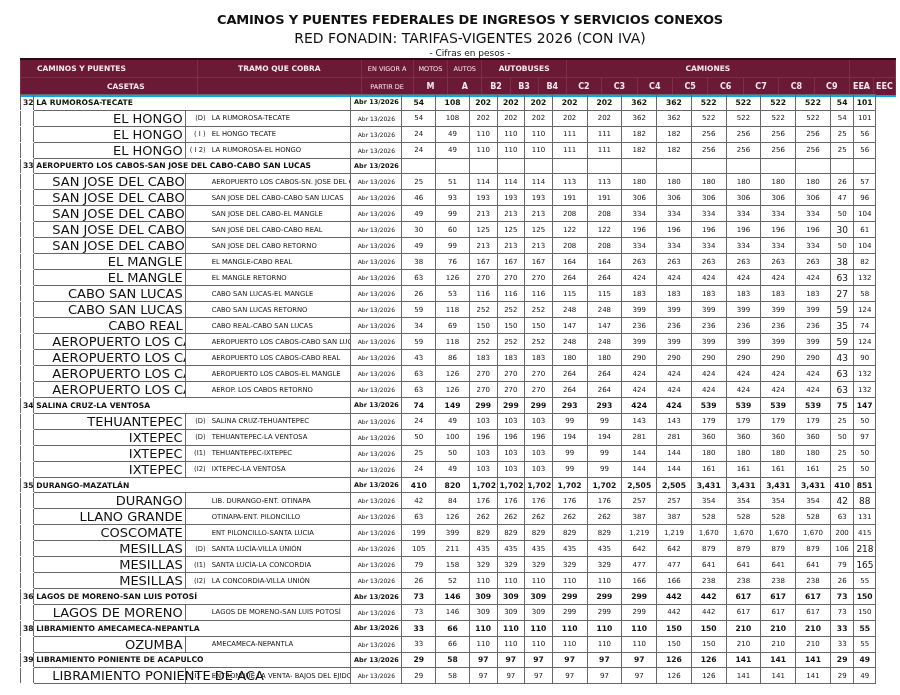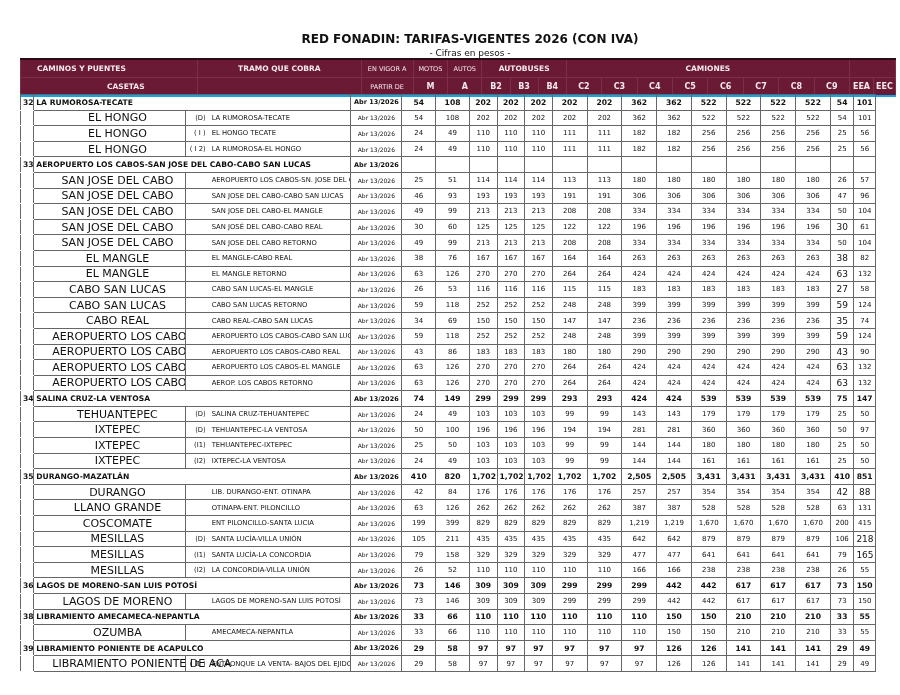--- a/index.html
+++ b/index.html
@@ -1,45 +1,46 @@
 <!DOCTYPE html>
 <html><head>
 <meta charset="utf-8">
 <style>
   html, body { margin:0; padding:0; background:#ffffff; }
   body { width:900px; height:695px; position:relative; overflow:hidden; font-family:"DejaVu Sans", sans-serif; color:#111; }
   .titles { position:absolute; left:0; top:12px; width:900px; text-align:center; }
   .t1 { font-family:"DejaVu Sans", sans-serif; font-weight:bold; font-size:13px; letter-spacing:-0.2px; margin-left:40px; }
-  .t2 { font-weight:bold; font-size:12px; margin-top:20px; margin-left:40px; }
+  .t2 { font-weight:normal; font-size:14px; margin-top:3px; margin-left:40px; }
   .t3 { font-size:9px; margin-top:2px; margin-left:40px; }
   table { position:absolute; left:20px; border-collapse:collapse; table-layout:fixed; }
   #hdr { top:58px; width:876px; }
   #hdr th { background:#6b1a35; color:#f4e9ec; font-weight:bold; font-size:7.5px; height:17px; padding:0; border:1px solid #7d2f47; }
   #hdr tr:first-child th { border-top:2px solid #2a0a14; }
   #hdr tr:last-child th { border-bottom:2px solid #0ea5e9; }
   #hdr th.sm { font-weight:normal; font-size:6.5px; }
   #hdr th.big { font-size:8px; }
   #hdr th.l1 { text-align:left; padding-left:16px; }
   #hdr th.l2 { text-align:left; padding-left:86px; }
   #body { top:94px; width:856px; }
   #body td { border:1px solid #666; font-size:7px; padding:0 2px; height:14.6px; white-space:nowrap; overflow:hidden; text-align:center; }
   #body td.num { width:13px; font-weight:bold; font-size:8px; text-align:right; border-bottom-color:#fff; border-top:1px solid #666; }
   #body tr.sec td { font-weight:bold; font-size:7.6px; }
   #body tr.sec td.name { text-align:left; padding-left:2px; }
-  #body td.caseta { text-align:center; padding-left:18px; font-size:11px; }
+  #body td.caseta { text-align:right; padding-left:18px; font-size:13px; }
   #body td.dir { text-align:right; padding-right:4px; font-size:6.8px; border-right:none; }
   #body td.tramo2 { border-left:none; text-align:left; font-size:6.8px; }
   #body td.date { font-size:6px;text-align:center; }
   #body tr.sec td.date { font-size:6.5px; }
   #body td.big { font-size:9px; }
 </style>
 </head>
 <body>
 
 <div class="titles">
+  <div class="t1">CAMINOS Y PUENTES FEDERALES DE INGRESOS Y SERVICIOS CONEXOS</div>
   <div class="t2">RED FONADIN: TARIFAS-VIGENTES  2026 (CON IVA)</div>
   <div class="t3">- Cifras en pesos -</div>
 </div>
 
 <table id="hdr">
   <colgroup>
     <col style="width:170px">
       <col style="width:157px">
       <col style="width:50px">
     <col style="width:33px">

